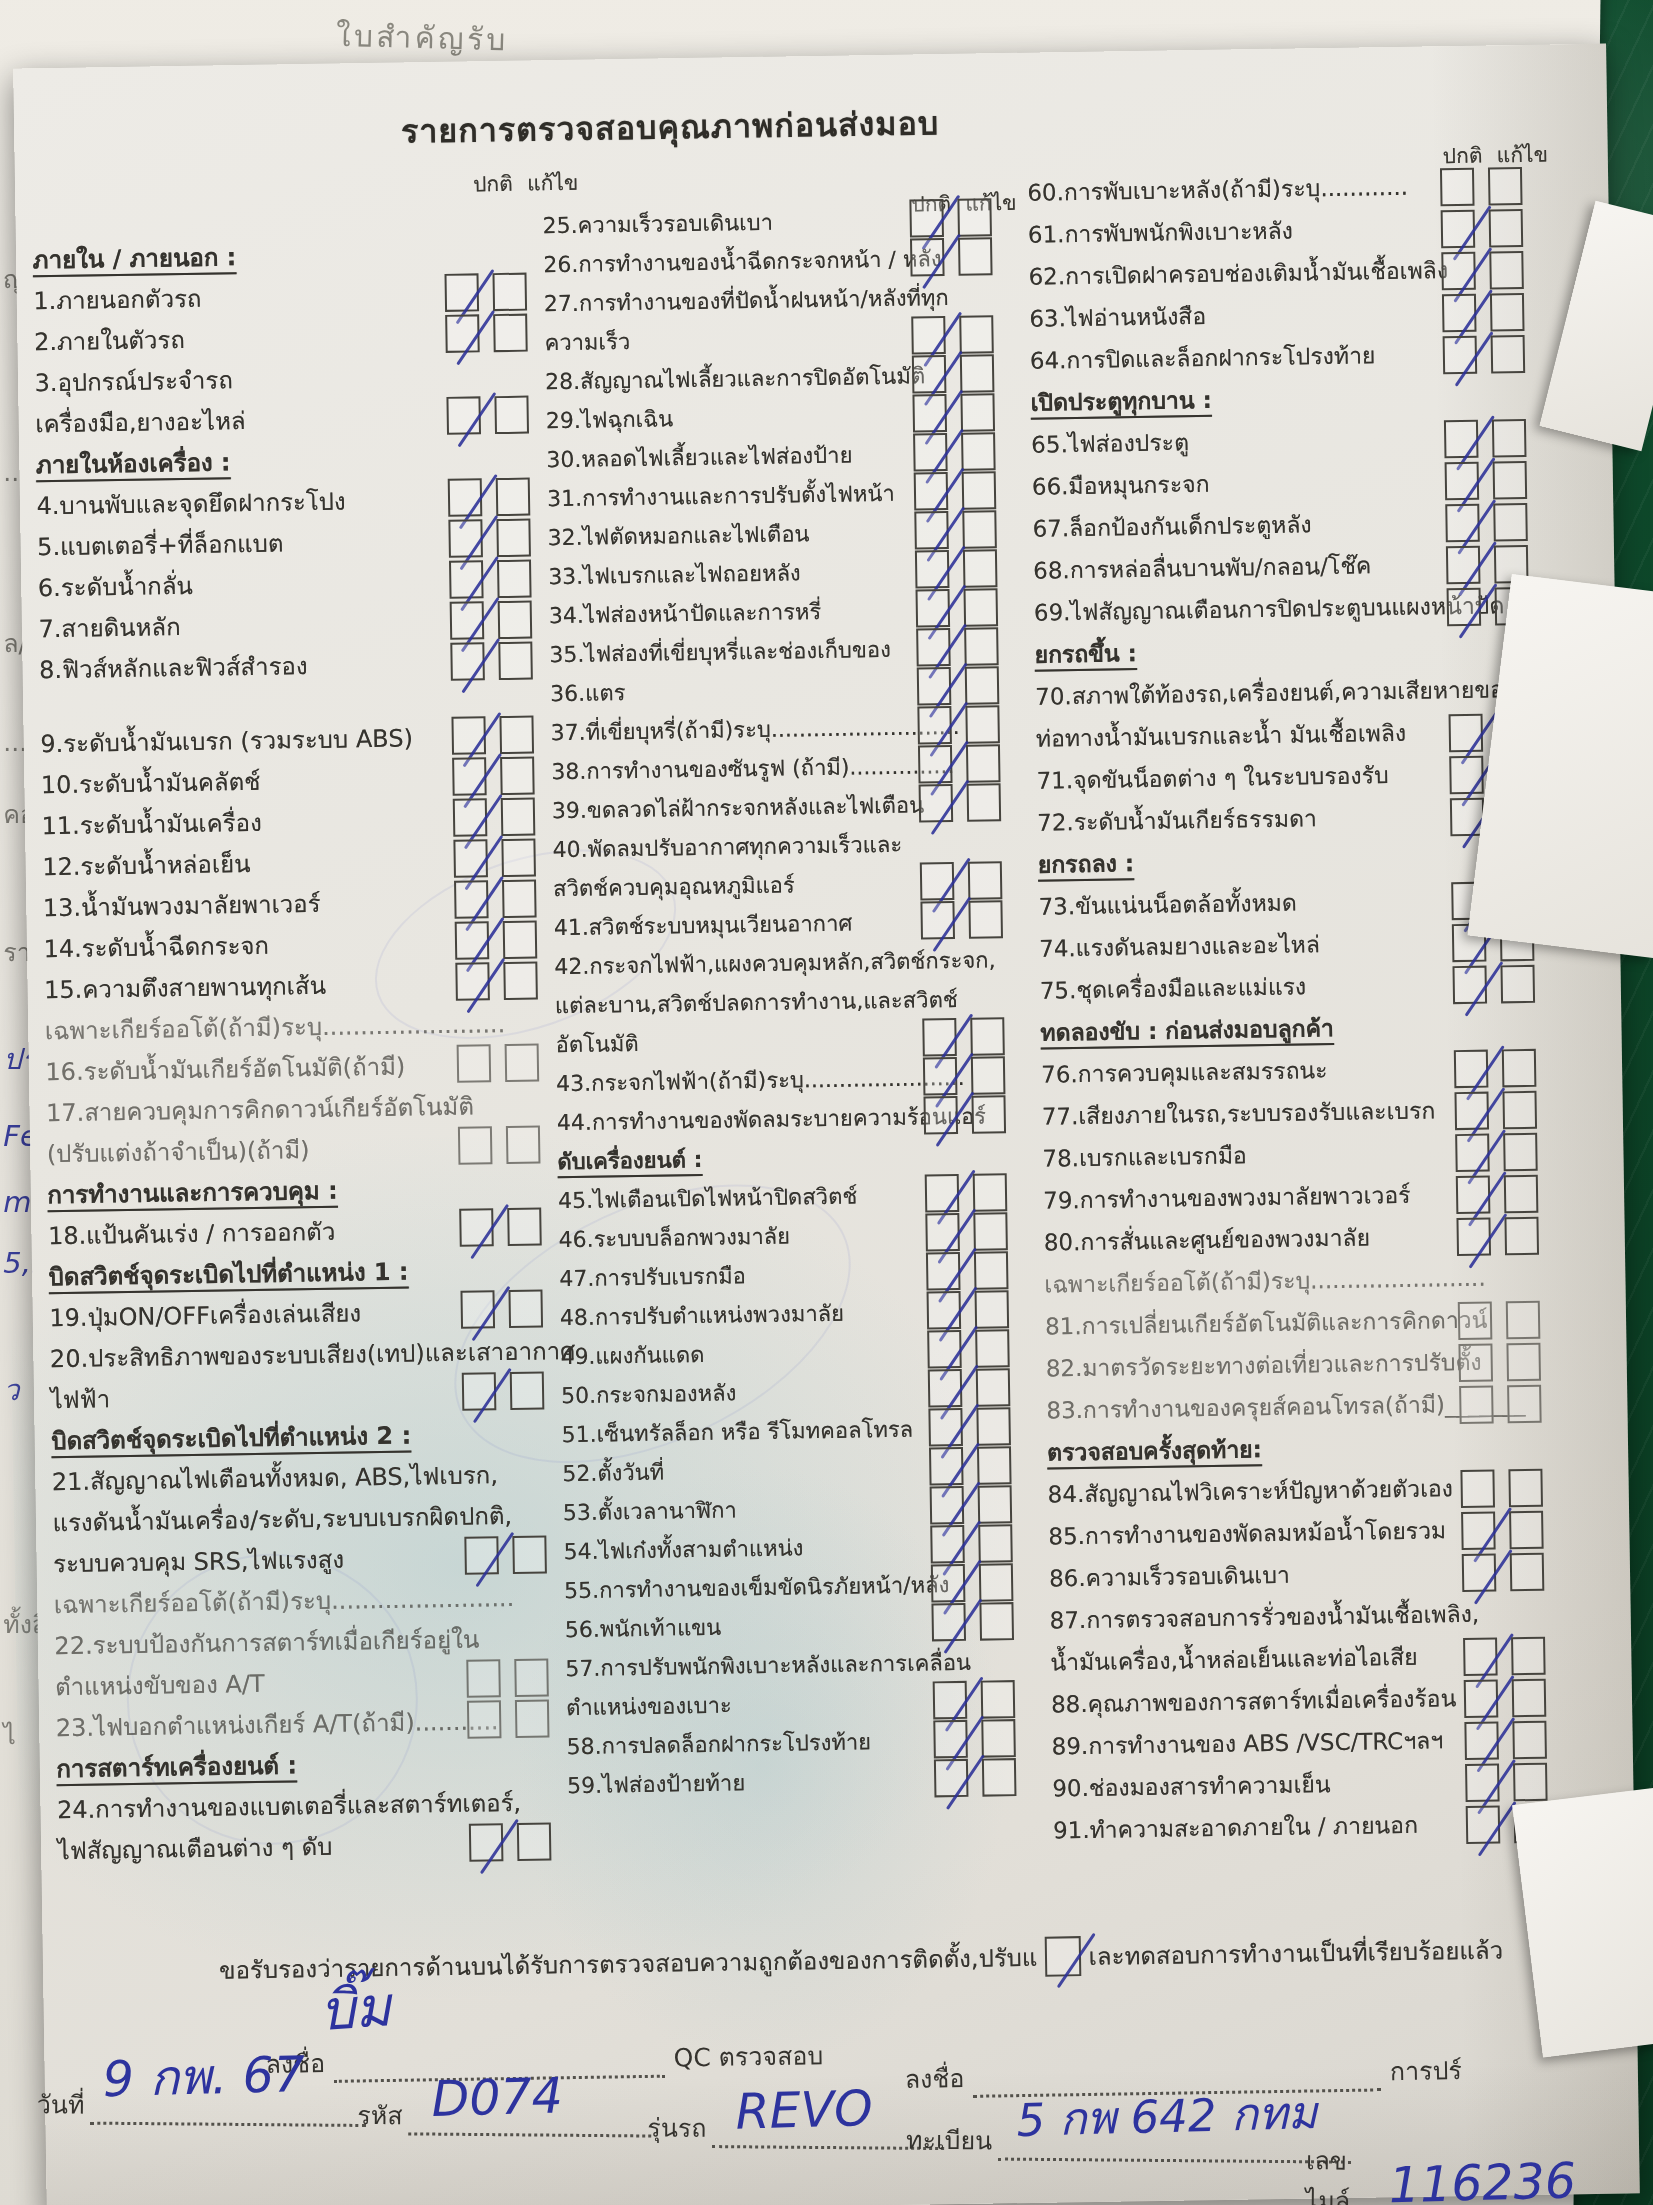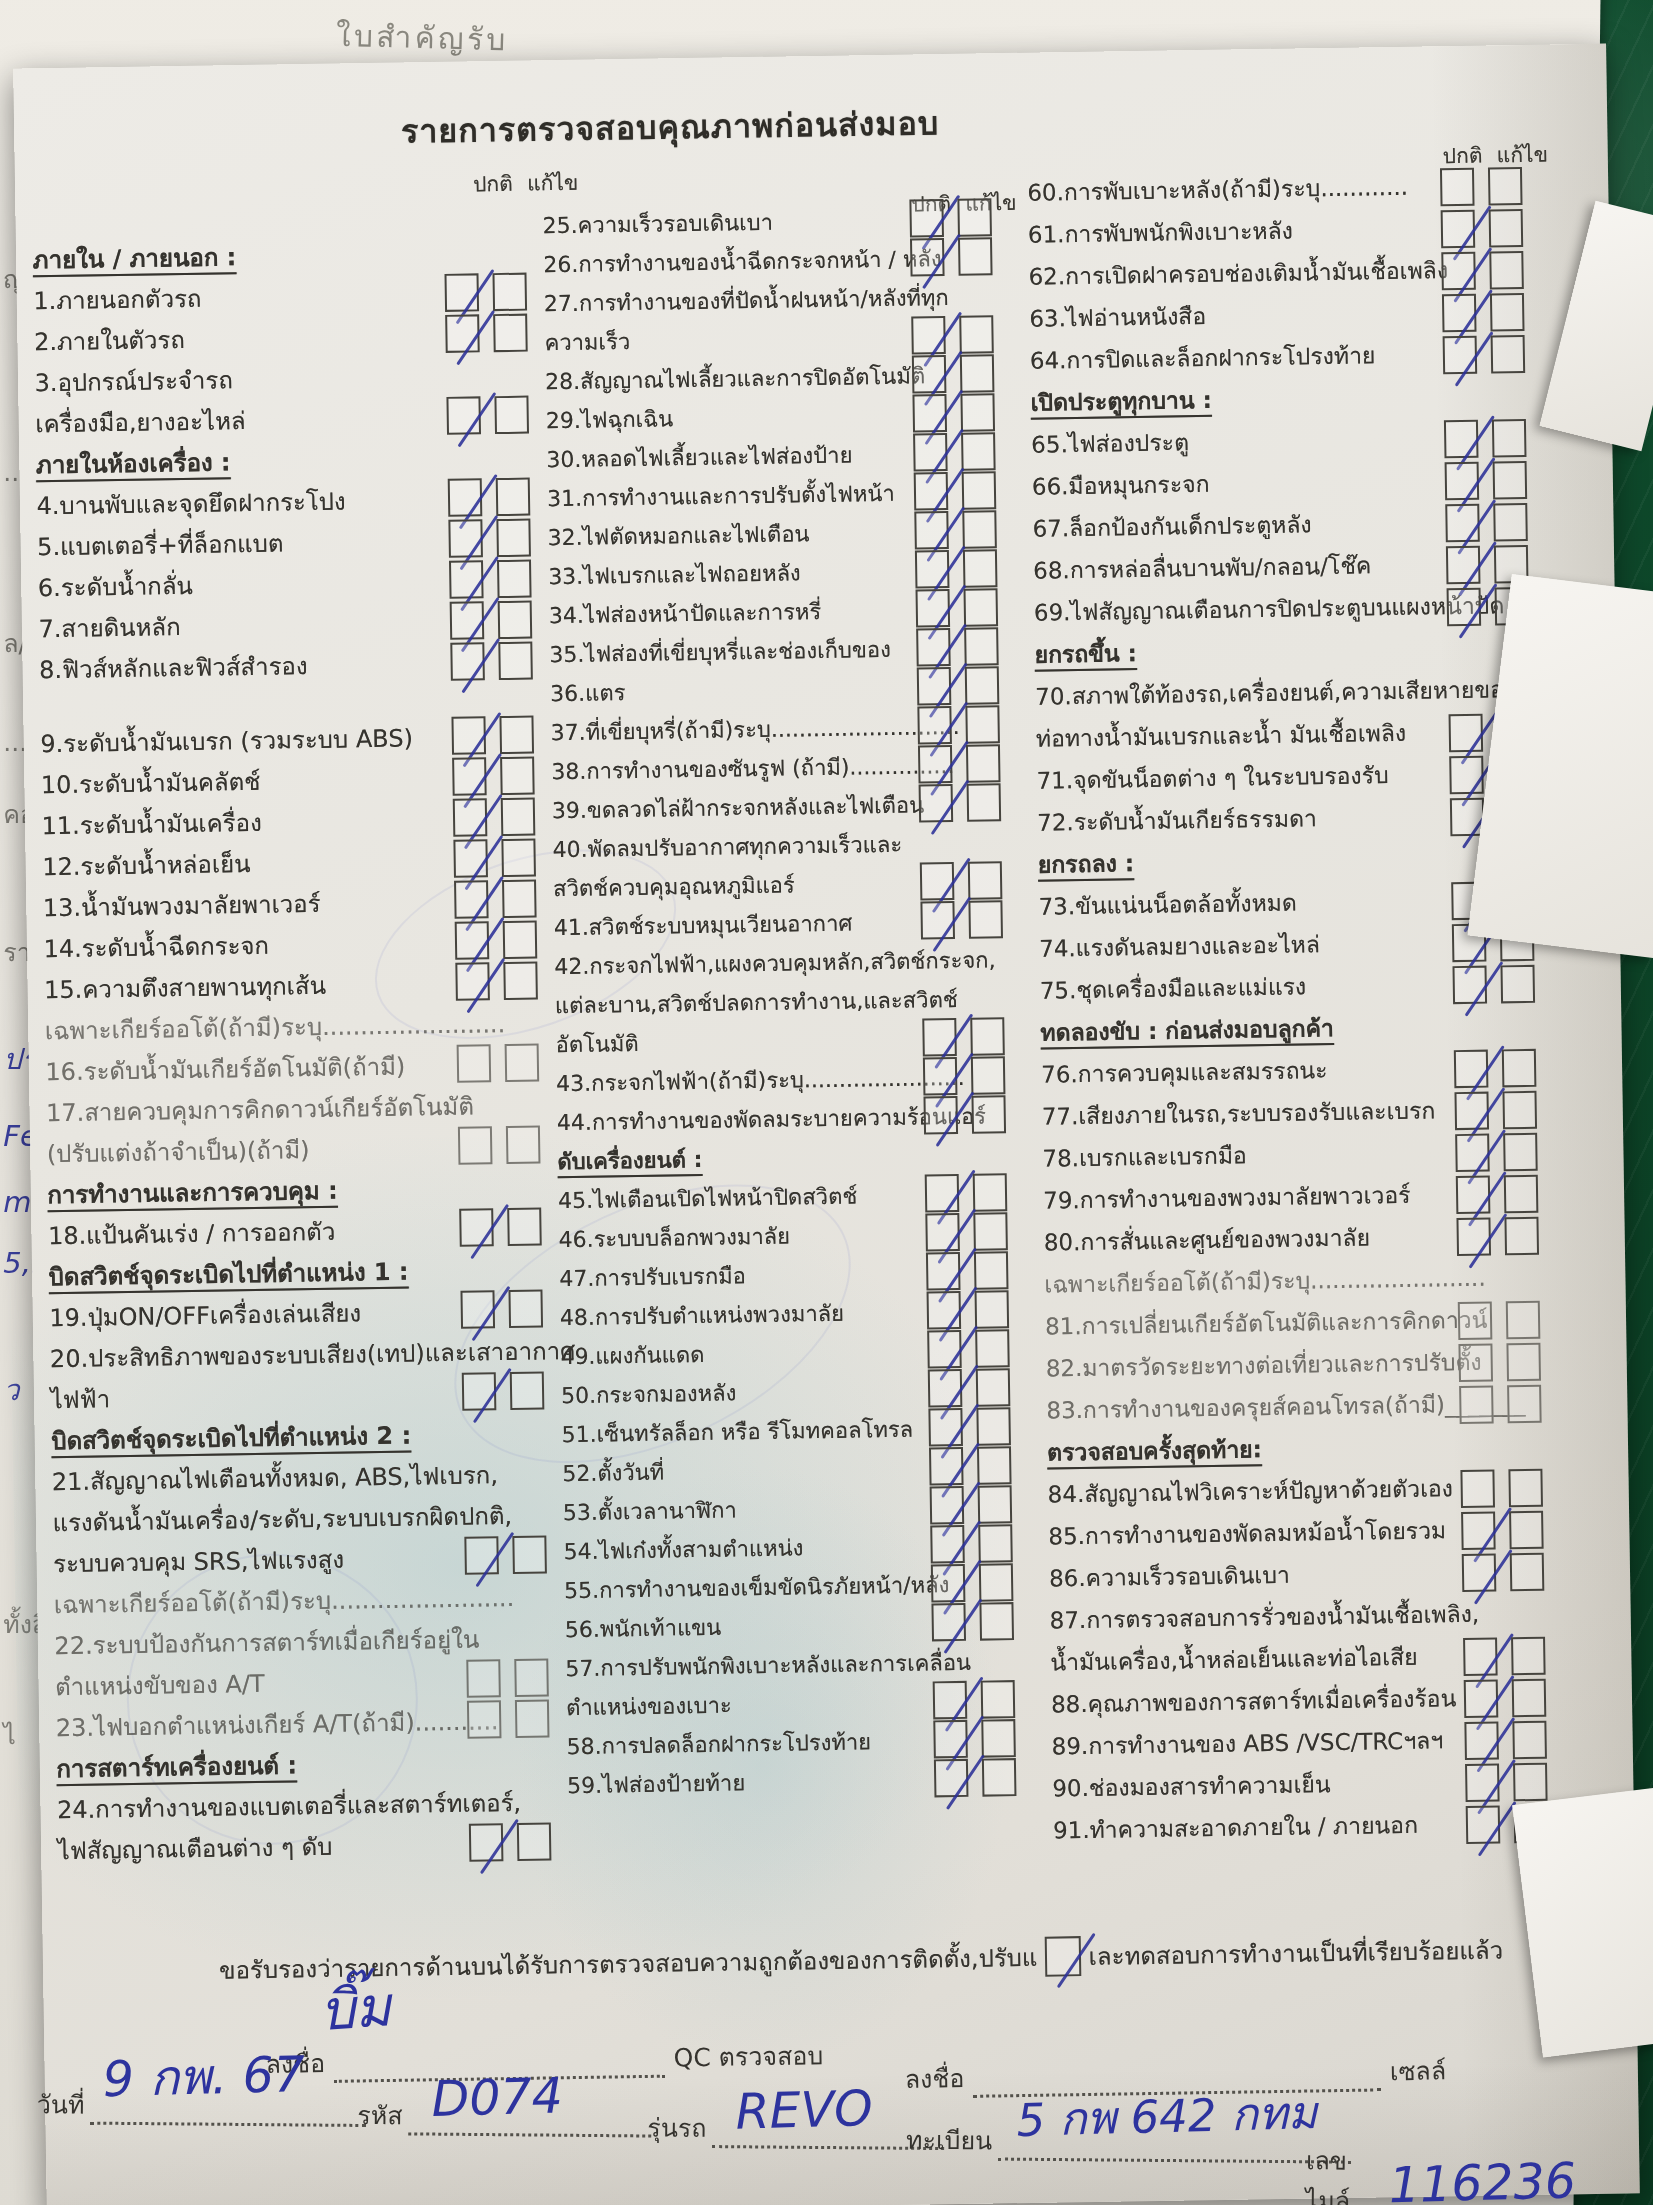--- a/index.html
+++ b/index.html
@@ -1006,21 +1006,21 @@
     <div class="handw qc-sig">บิ๊ม</div>
 
     <div class="sign sign-qc">
       <span>ลงชื่อ</span>
       <span class="dotline"></span>
       <span>QC ตรวจสอบ</span>
     </div>
     <div class="sign sign-sale">
       <span>ลงชื่อ</span>
       <span class="dotline"></span>
-      <span>เซลล์</span>
+      <span>การปร์</span>
     </div>
 
     <div id="fields">
         <div class="field f0">
           <span class="flab">วันที่</span>
           <span class="dotline"></span>
           <span class="handw val">9 กพ. 67</span>
         </div>
         <div class="field f1">
           <span class="flab">รหัส</span>

